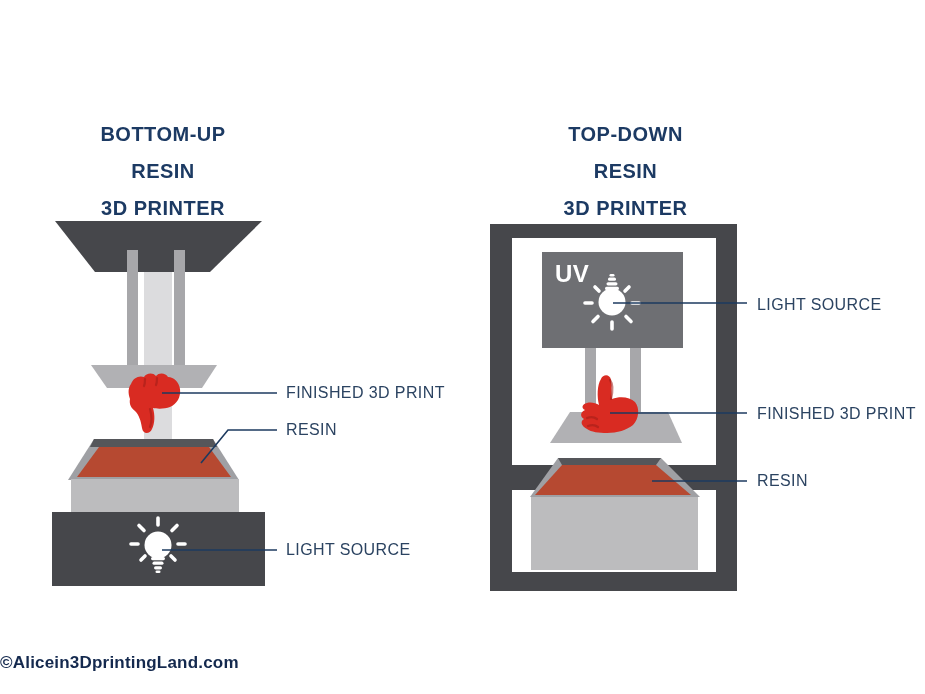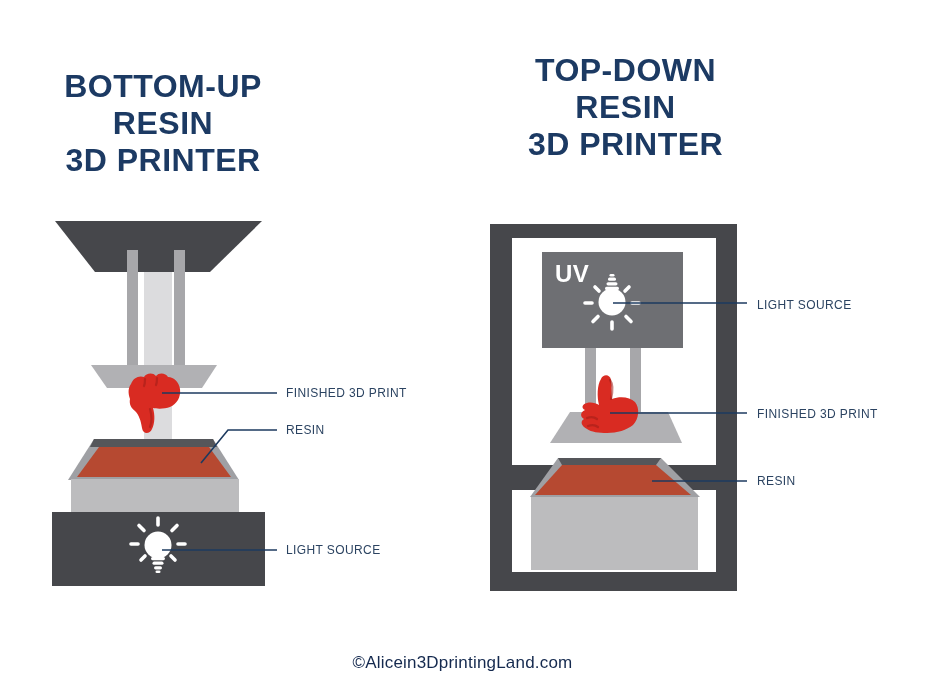--- a/index.html
+++ b/index.html
@@ -6,29 +6,29 @@
     --navy-title:#1c3a63; --label-navy:#2b4361; --line-navy:#1d3a5f;
     --dark-gray:#46474b; --vat-edge:#55565a; --uv-gray:#6e6f73;
     --column-gray:#a7a7aa; --rim-gray:#9fa0a4; --plate-gray:#b1b1b4;
     --wall-gray:#bcbcbe; --piston-gray:#dcdcde; --resin-red:#b64931;
     --hand-red:#d92b22; --hand-red-dark:#9f1d17; --footer-navy:#14294e; --white:#ffffff;
   }
   html,body{margin:0;padding:0;background:#fff;}
   .canvas{position:relative;width:925px;height:694px;background:var(--white,#fff);
           font-family:"Liberation Sans", sans-serif;overflow:hidden;}
   .art{position:absolute;left:0;top:0;}
-  .title{position:absolute;text-align:center;font-weight:bold;font-size:32px;
-         line-height:37px;letter-spacing:.5px;color:var(--navy-title,#1c3a63);}
+  .title{position:absolute;text-align:center;font-weight:bold;font-size:20px;
+         line-height:37px;letter-spacing:.5px;color:var(--navy-title,#1c3a63);margin-top:48px;}
   .title-left{left:38px;top:68px;width:250px;}
-  .title-right{left:498px;top:52px;width:255px;text-align:center;}
-  .label{position:absolute;font-size:12px;letter-spacing:.4px;color:var(--label-navy,#2b4361);
+  .title-right{left:498px;top:68px;width:255px;text-align:center;}
+  .label{position:absolute;font-size:16px;letter-spacing:.4px;color:var(--label-navy,#2b4361);
          white-space:nowrap;transform:translateY(-50%);}
   .uv-text{position:absolute;left:555px;top:260px;font-size:24px;font-weight:bold;
            letter-spacing:.5px;color:var(--white,#fff);}
-  .footer{position:absolute;left:0;right:0;top:653px;text-align:center;font-weight:normal;
+  .footer{position:absolute;left:0;right:0;top:653px;font-weight:bold;
           font-size:17px;letter-spacing:.2px;color:var(--footer-navy,#14294e);}
   
   .fill-dark{fill:var(--dark-gray,#46474b);} .fill-dark2{fill:var(--vat-edge,#55565a);}
   .fill-col{fill:var(--column-gray,#a7a7aa);} .fill-piston{fill:var(--piston-gray,#dcdcde);}
   .fill-plate{fill:var(--plate-gray,#b1b1b4);} .fill-rim{fill:var(--rim-gray,#9fa0a4);}
   .fill-resin{fill:var(--resin-red,#b64931);} .fill-wall{fill:var(--wall-gray,#bcbcbe);}
   .fill-uv{fill:var(--uv-gray,#6e6f73);} .fill-white{fill:var(--white,#fff);}
   .hand{fill:var(--hand-red,#d92b22);}
   .hand-shade{stroke:var(--hand-red-dark,#9f1d17);fill:none;stroke-width:2.2;
               stroke-linecap:round;opacity:.55;}

